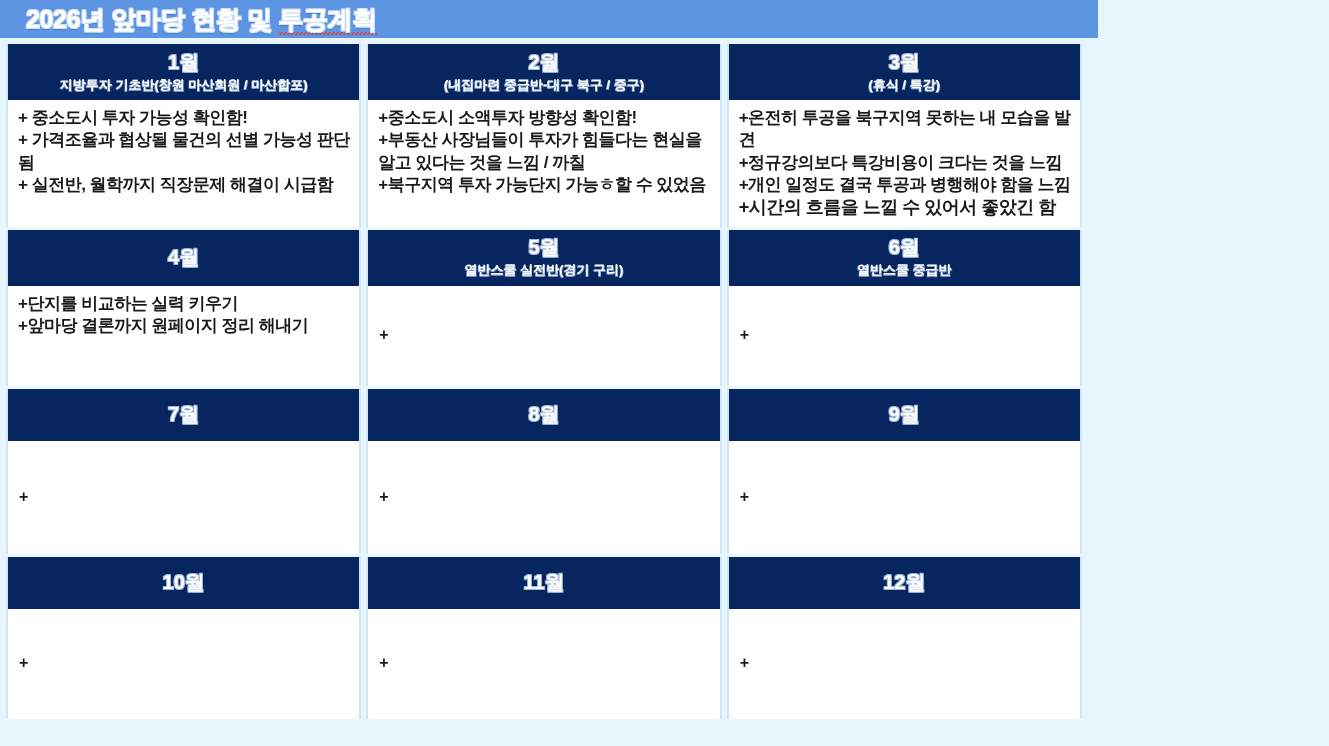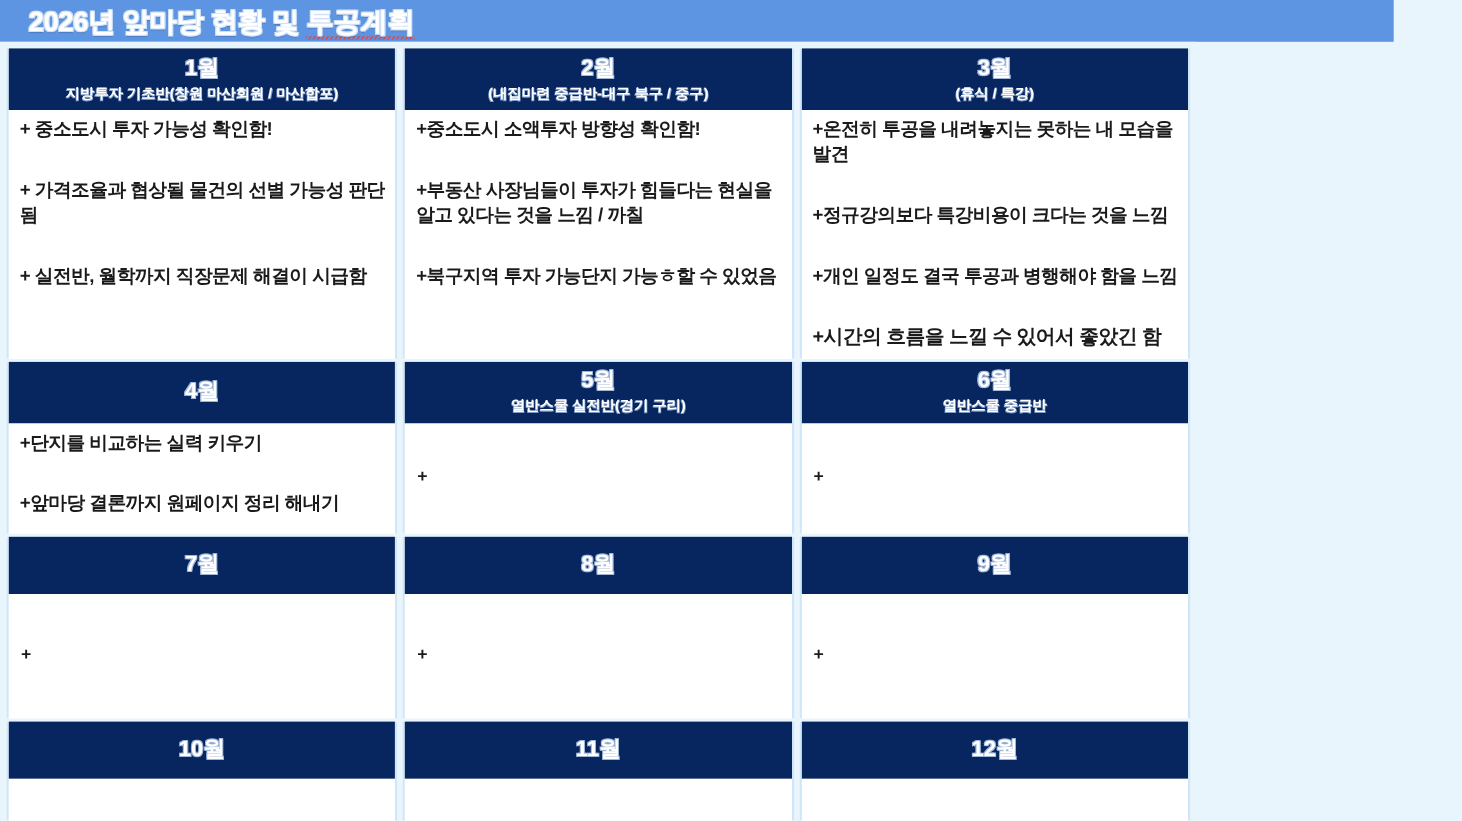--- a/index.html
+++ b/index.html
@@ -9,21 +9,21 @@
   body {
     width: 1329px;
     height: 746px;
     background: #e8f5fd;
     font-family: "Liberation Sans", "DejaVu Sans", sans-serif;
     overflow: hidden;
   }
 
   
   .title-bar {
-    width: 1267px;
+    width: 1098px;
     height: 38px;
     background: #5d95e2;
     display: flex;
     align-items: center;
     box-sizing: border-box;
     padding-left: 26px;
   }
   .title-text {
     color: #ffffff;
     font-size: 25px;
@@ -103,21 +103,20 @@
     box-sizing: border-box;
     padding: 7px 8px 7px 10px;
     font-size: 17px;
     font-weight: bold;
     line-height: 1.31;
     letter-spacing: -0.5px;
     flex: 1 1 auto;
     display: flex;
     flex-direction: column;
     justify-content: flex-start;
-    gap: 33px;
   }
   .cell-body.center-plus {
     justify-content: center;
     font-size: 16px;
     padding-left: 11px;
   }
   .cell-body .line.small { font-size: 18px; }
   .cell-body .line { white-space: normal; }
 
   
@@ -170,21 +169,21 @@
         <div class="line">+북구지역 투자 가능단지 가능ㅎ할 수 있었음</div>
       </div>
     </div>
 
     <div class="month-cell">
       <div class="cell-head with-sub">
         <div class="head-month">3월</div>
         <div class="head-sub">(휴식 / 특강)</div>
       </div>
       <div class="cell-body">
-        <div class="line">+온전히 투공을 내려놓지는 못하는 내 모습을 발견</div>
+        <div class="line">+온전히 투공을 북구지역 못하는 내 모습을 발견</div>
         <div class="line">+정규강의보다 특강비용이 크다는 것을 느낌</div>
         <div class="line">+개인 일정도 결국 투공과 병행해야 함을 느낌</div>
         <div class="line small">+시간의 흐름을 느낄 수 있어서 좋았긴 함</div>
       </div>
     </div>
   </div>
 
   <div class="month-row row-2">
     <div class="month-cell">
       <div class="cell-head">

